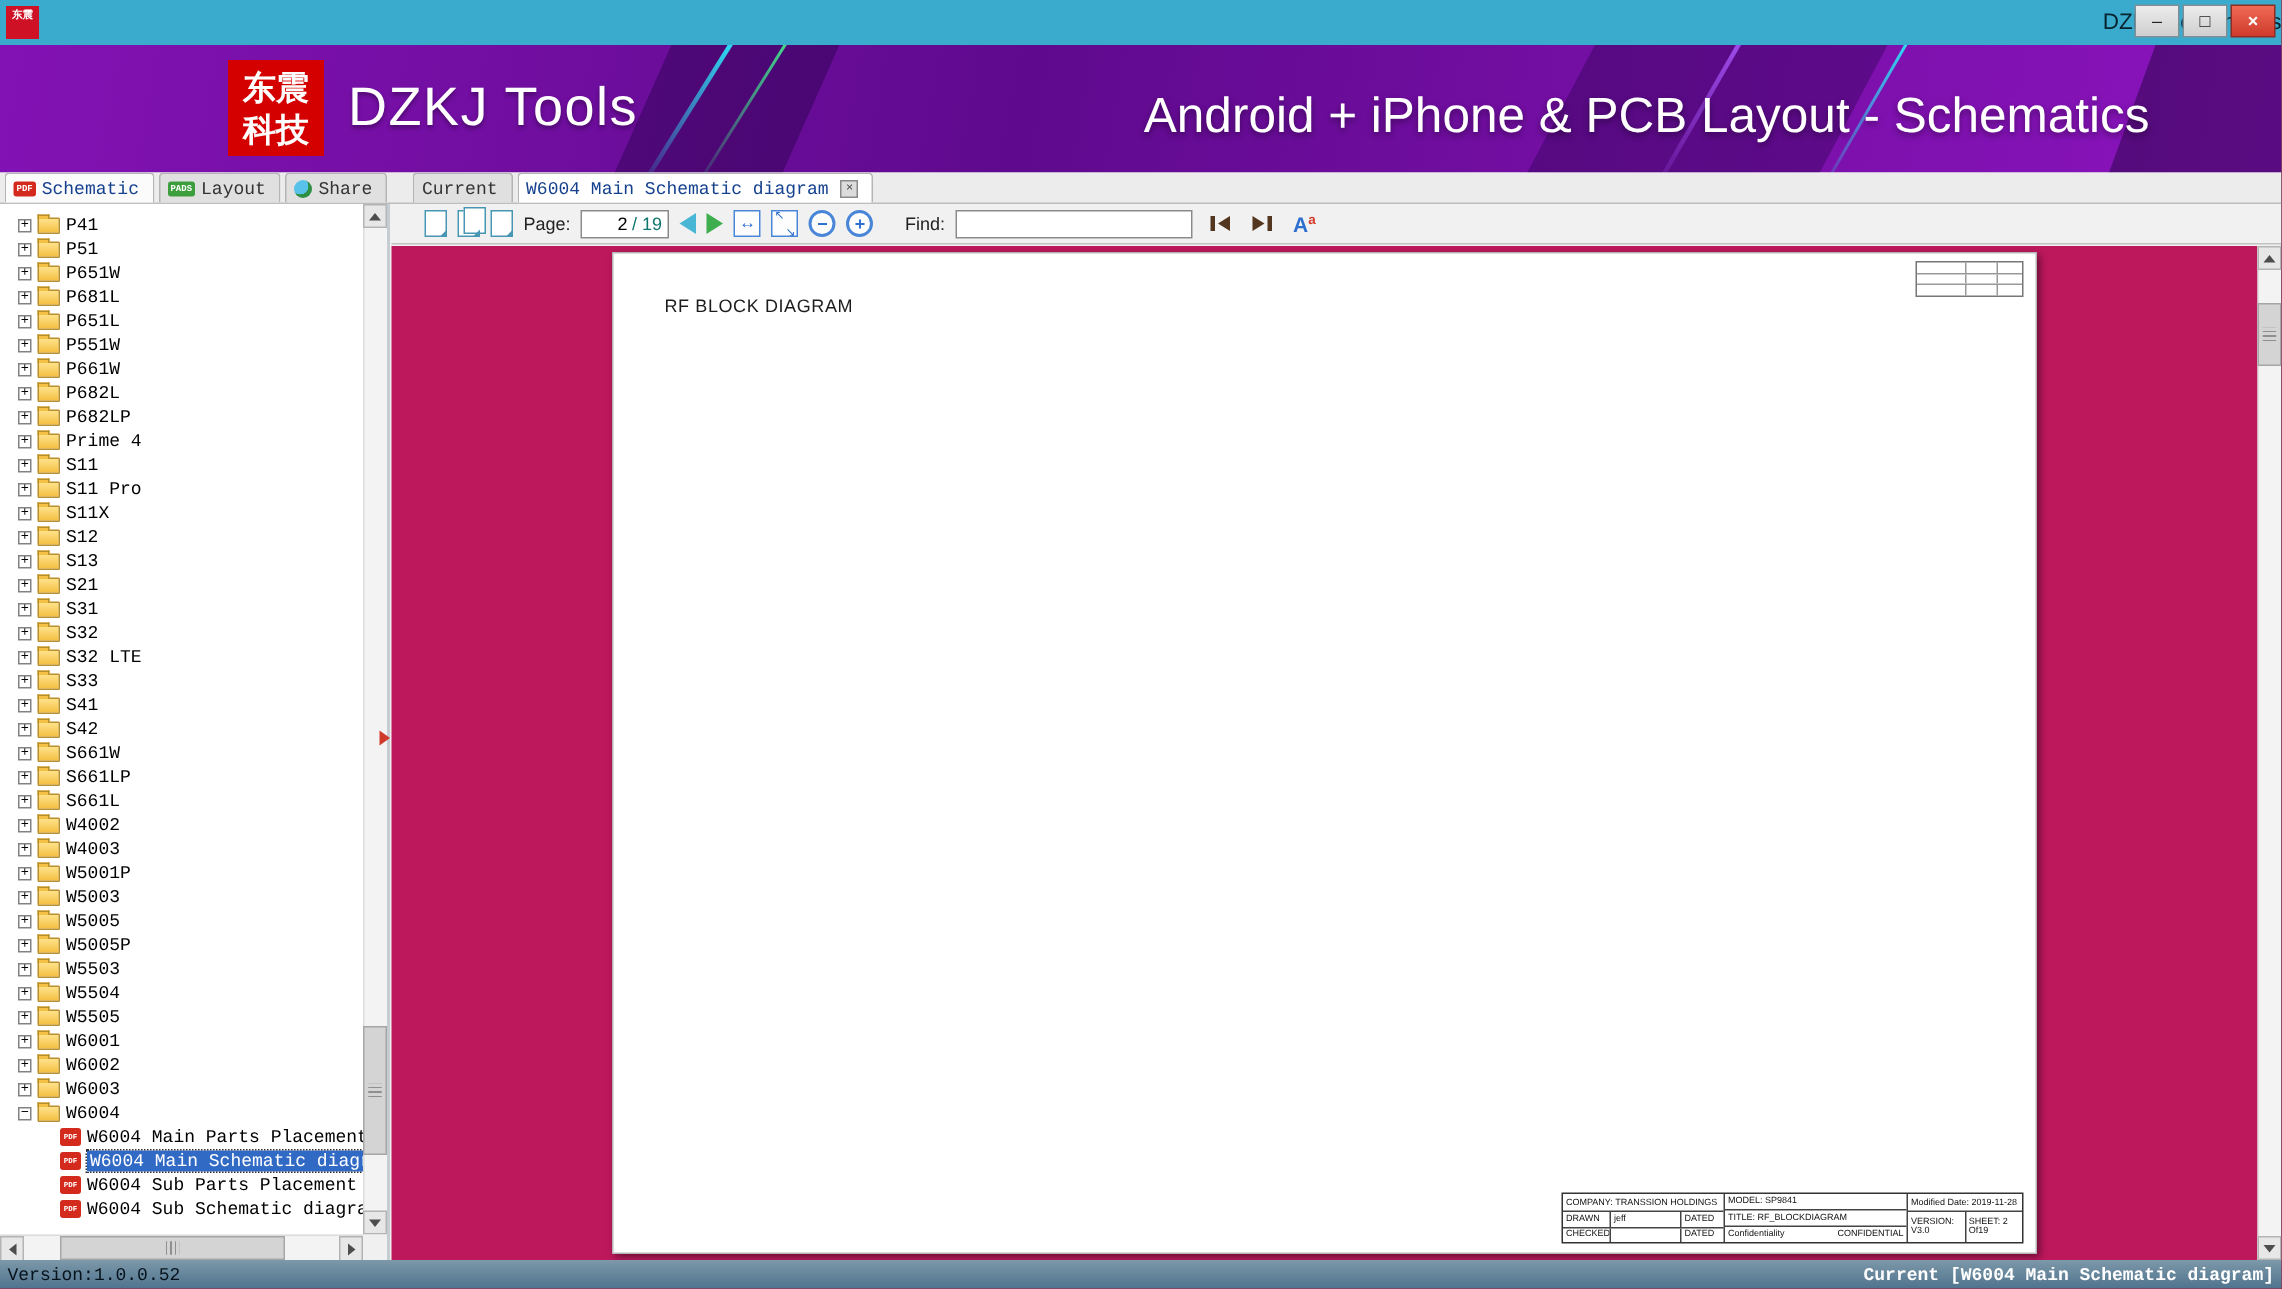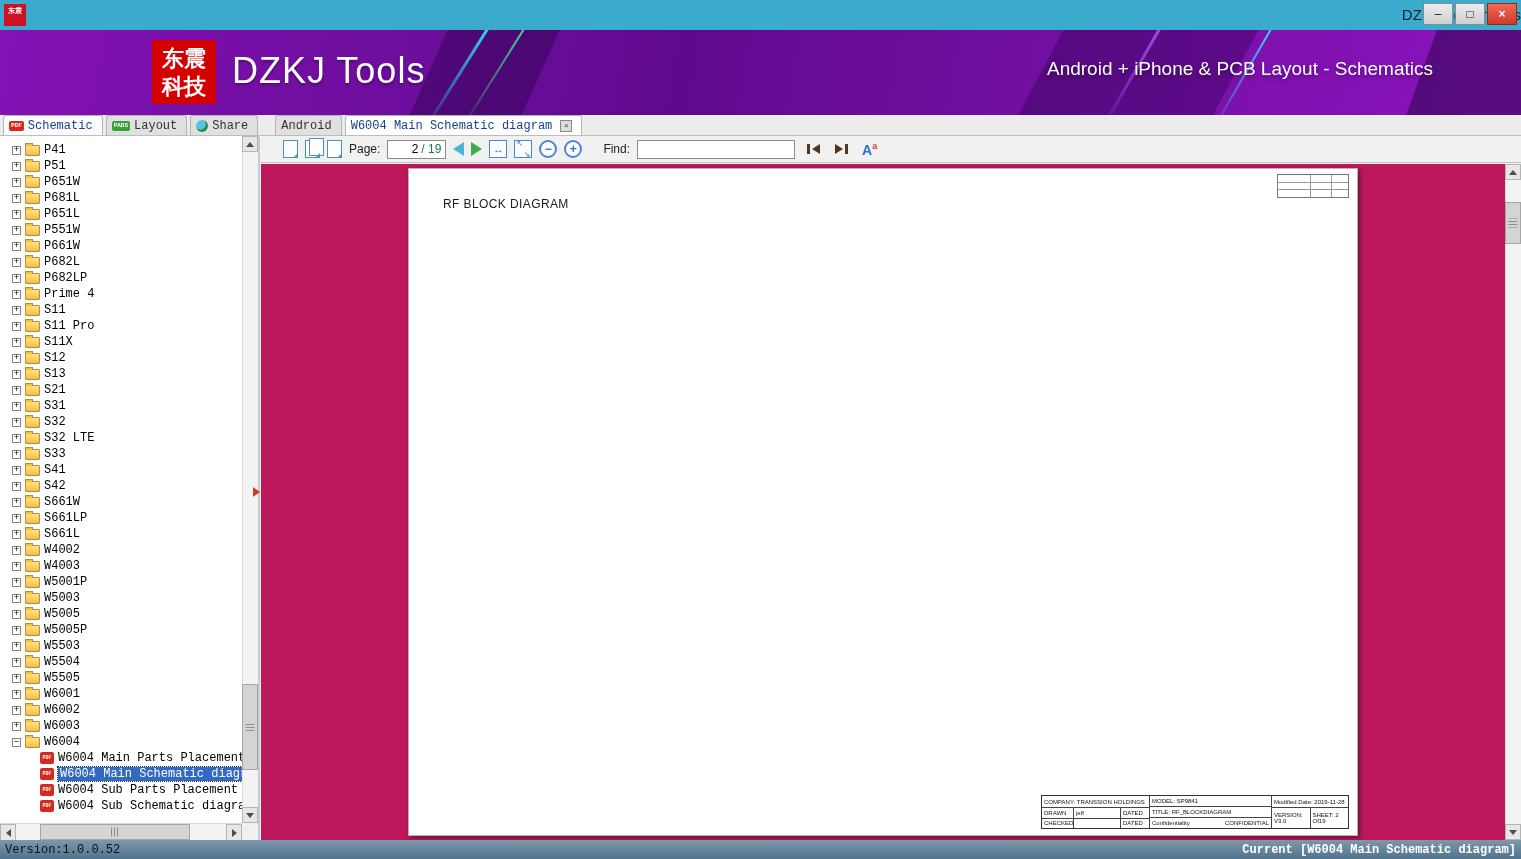--- a/index.html
+++ b/index.html
@@ -25,21 +25,21 @@
   .fx2 { left:455px; top:-14px; width:3px; height:125px; background:linear-gradient(#2de0f5,rgba(45,224,245,0)); transform:rotate(32deg); }
   .fx3 { left:492px; top:-14px; width:2px; height:125px; background:linear-gradient(#41e08b,rgba(65,224,139,0)); transform:rotate(32deg); }
   .fx4 { left:1040px; top:-12px; width:195px; height:112px; background:rgba(28,0,62,.32); transform:skewX(-28deg); }
   .fx5 { left:1128px; top:-14px; width:3px; height:130px; background:linear-gradient(rgba(170,90,255,.85),rgba(170,90,255,0)); transform:rotate(30deg); }
   .fx6 { left:1240px; top:-14px; width:2px; height:130px; background:linear-gradient(#2de0f5,rgba(45,224,245,0)); transform:rotate(30deg); }
   .fx7 { right:-25px; top:-12px; width:125px; height:112px; background:rgba(16,0,38,.4); transform:skewX(-20deg); }
   .logo { position:absolute; left:152px; top:10px; width:64px; height:64px; background:#d40000; color:#fff;
           font-weight:bold; font-size:22px; line-height:1.25; text-align:center; padding-top:5px; }
   .brand { position:absolute; left:232px; top:20px; font-size:36px; font-weight:normal; color:#fff; letter-spacing:1px;
            text-shadow:0 2px 3px rgba(0,0,0,.35); }
-  .tagline { position:absolute; right:88px; top:28px; font-size:19px; color:#fff; font-weight:500;
+  .tagline { position:absolute; right:88px; top:28px; font-size:33px; color:#fff; font-weight:500;
              text-shadow:0 2px 4px rgba(0,0,0,.4); }
 
   
   .tabrow { position:absolute; top:115px; left:0; right:0; height:21px; background:#ececec;
             border-bottom:1px solid #bdbdbd; display:flex; align-items:flex-end; }
   .mtab, .dtab { display:flex; align-items:center; gap:4px; height:20px; padding:0 9px 0 5px;
                  font-family:"Liberation Mono", monospace; font-size:12px; color:#333;
                  background:#e0e0e0; border:1px solid #b4b4b4; border-bottom:none;
                  border-radius:3px 3px 0 0; margin-left:3px; white-space:nowrap; cursor:default; }
   .mtab.active { background:#fbfbfb; color:#15418f; }
@@ -219,21 +219,21 @@
     <div class="mtab">
       <span class="badge pads">PADS</span>
       <span>Layout</span>
     </div>
     <div class="mtab">
       <span class="share-icon"></span>
       <span>Share</span>
     </div>
     <div class="doc-tabs">
       <div class="dtab">
-        <span>Android</span>
+        <span>Current</span>
       </div>
       <div class="dtab active">
         <span>W6004 Main Schematic diagram</span>
         <span class="tab-close">×</span>
       </div>
     </div>
   </div>
 
   <div class="toolbar">
     <span class="sheet"></span>

